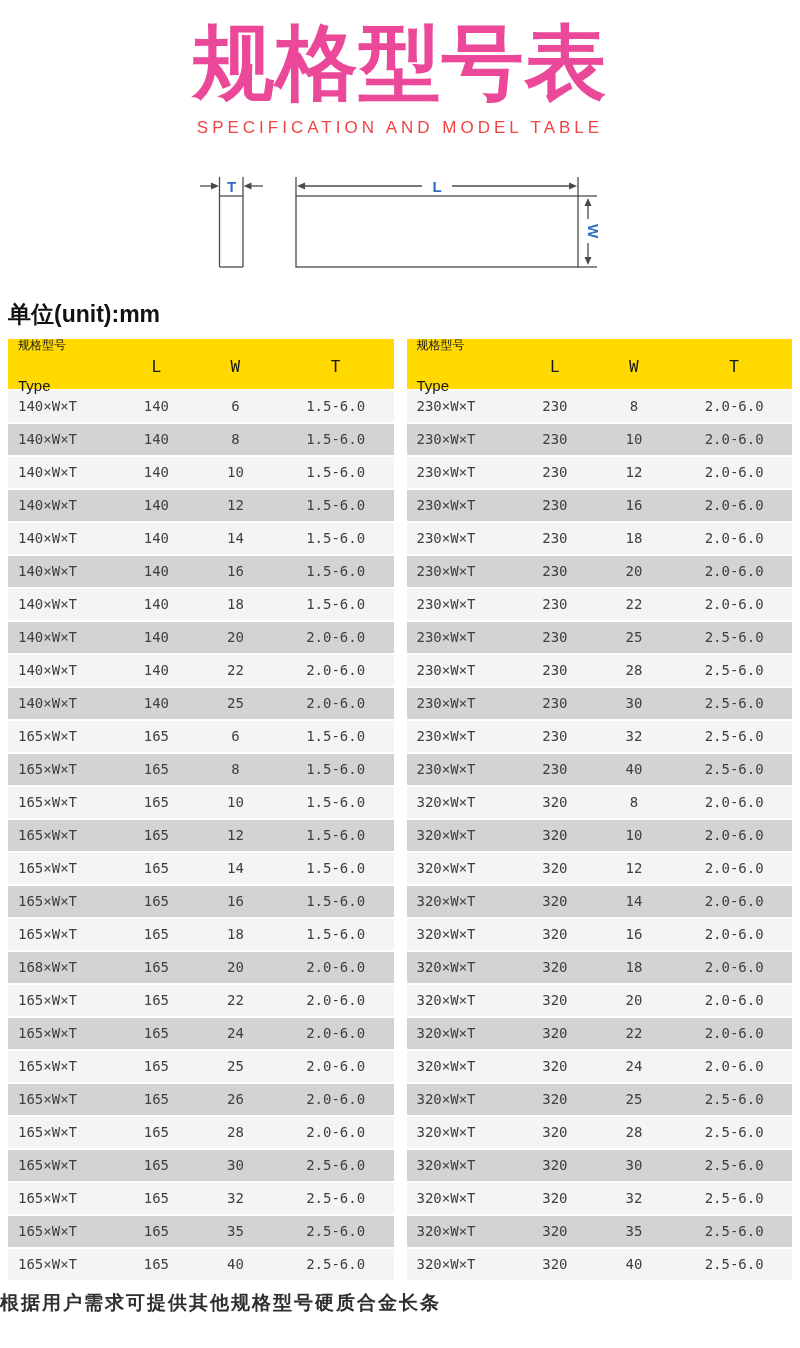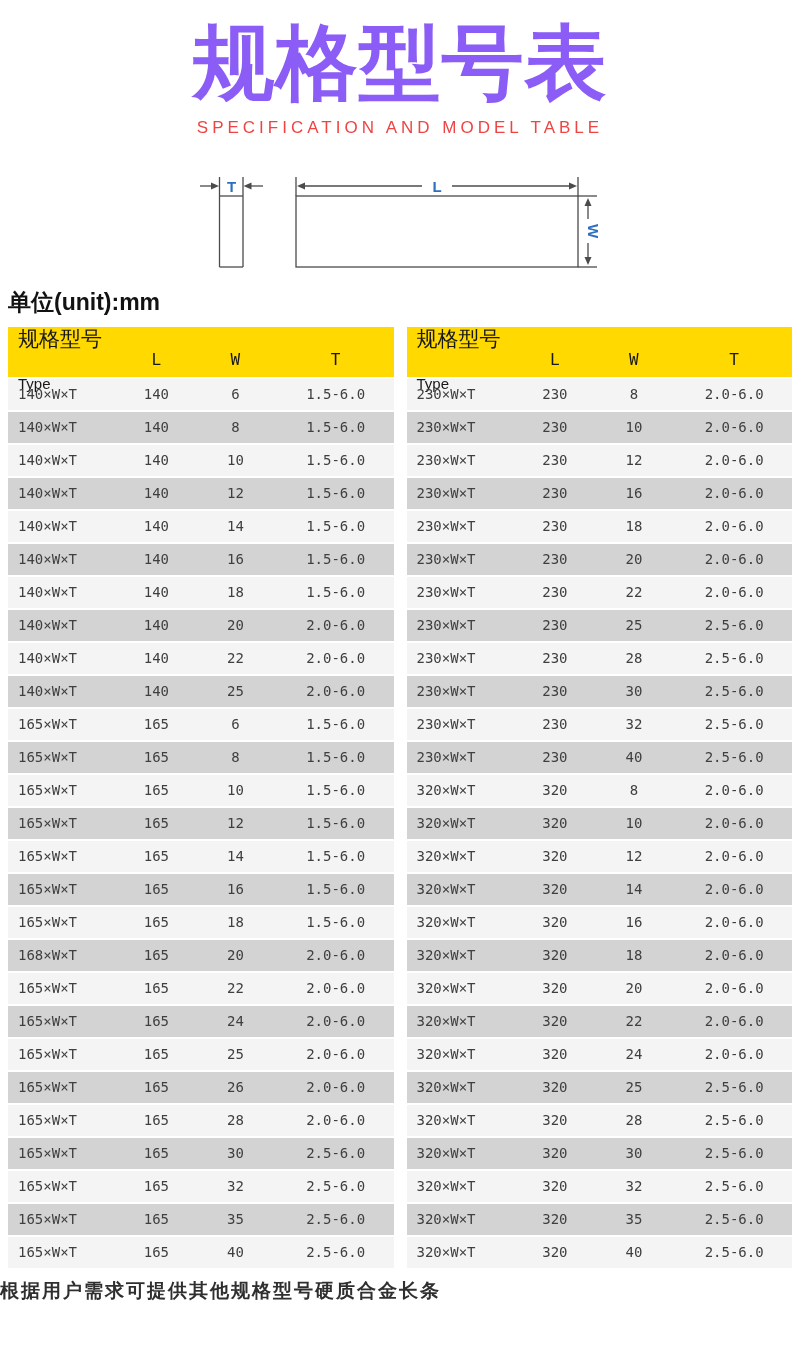--- a/index.html
+++ b/index.html
@@ -11,43 +11,43 @@
     --dim-label:#2f6fc2;
   }
   *{margin:0;padding:0;box-sizing:border-box;}
   html,body{background:#ffffff;}
   body{
     width:800px;height:1348px;margin:0 auto;overflow:hidden;
     font-family:"Liberation Sans",sans-serif;
   }
   .title-block{text-align:center;padding-top:20px;}
   .main-title{
-    font-size:82px;line-height:1.06;font-weight:900;color:#8b5cf6;
+    font-size:82px;line-height:1.06;font-weight:900;color:#ec4899;
     letter-spacing:1px;
   }
   .sub-title{
     margin-top:11px;font-size:17px;color:#ef4444;letter-spacing:4px;
   }
   .diagram-wrap{width:420px;margin:24px auto 0 auto;height:125px;}
   .unit-label{
-    padding-left:8px;font-size:23px;font-weight:700;color:#121212;
+    padding-left:8px;margin-top:12px;font-size:23px;font-weight:700;color:#121212;
     font-family:"Liberation Sans",sans-serif;
   }
   .tables-wrap{
     display:flex;gap:13px;padding:0 8px;margin-top:9px;
   }
   .spec-table{flex:1;min-width:0;}
   .table-header{
     background:var(--header-bg);
     height:50px;margin-bottom:2px;
     display:grid;grid-template-columns:29% 19% 22% 30%;
     align-items:center;color:#181818;
   }
   .th-type{padding-left:10px;line-height:1.15;}
-  .th-type .cn{font-size:21px;}
+  .th-type .cn{font-size:12px;}
   .th-type .en{font-size:15px;margin-top:24px;}
   .th-dim{text-align:center;font-size:16px;font-family:"DejaVu Sans Mono",monospace;}
   .row{
     height:31px;margin-bottom:2px;
     display:grid;grid-template-columns:29% 19% 22% 30%;
     align-items:center;
     font-family:"DejaVu Sans Mono",monospace;
     font-size:14px;color:var(--cell-text);
   }
   .row:last-child{margin-bottom:0;}

